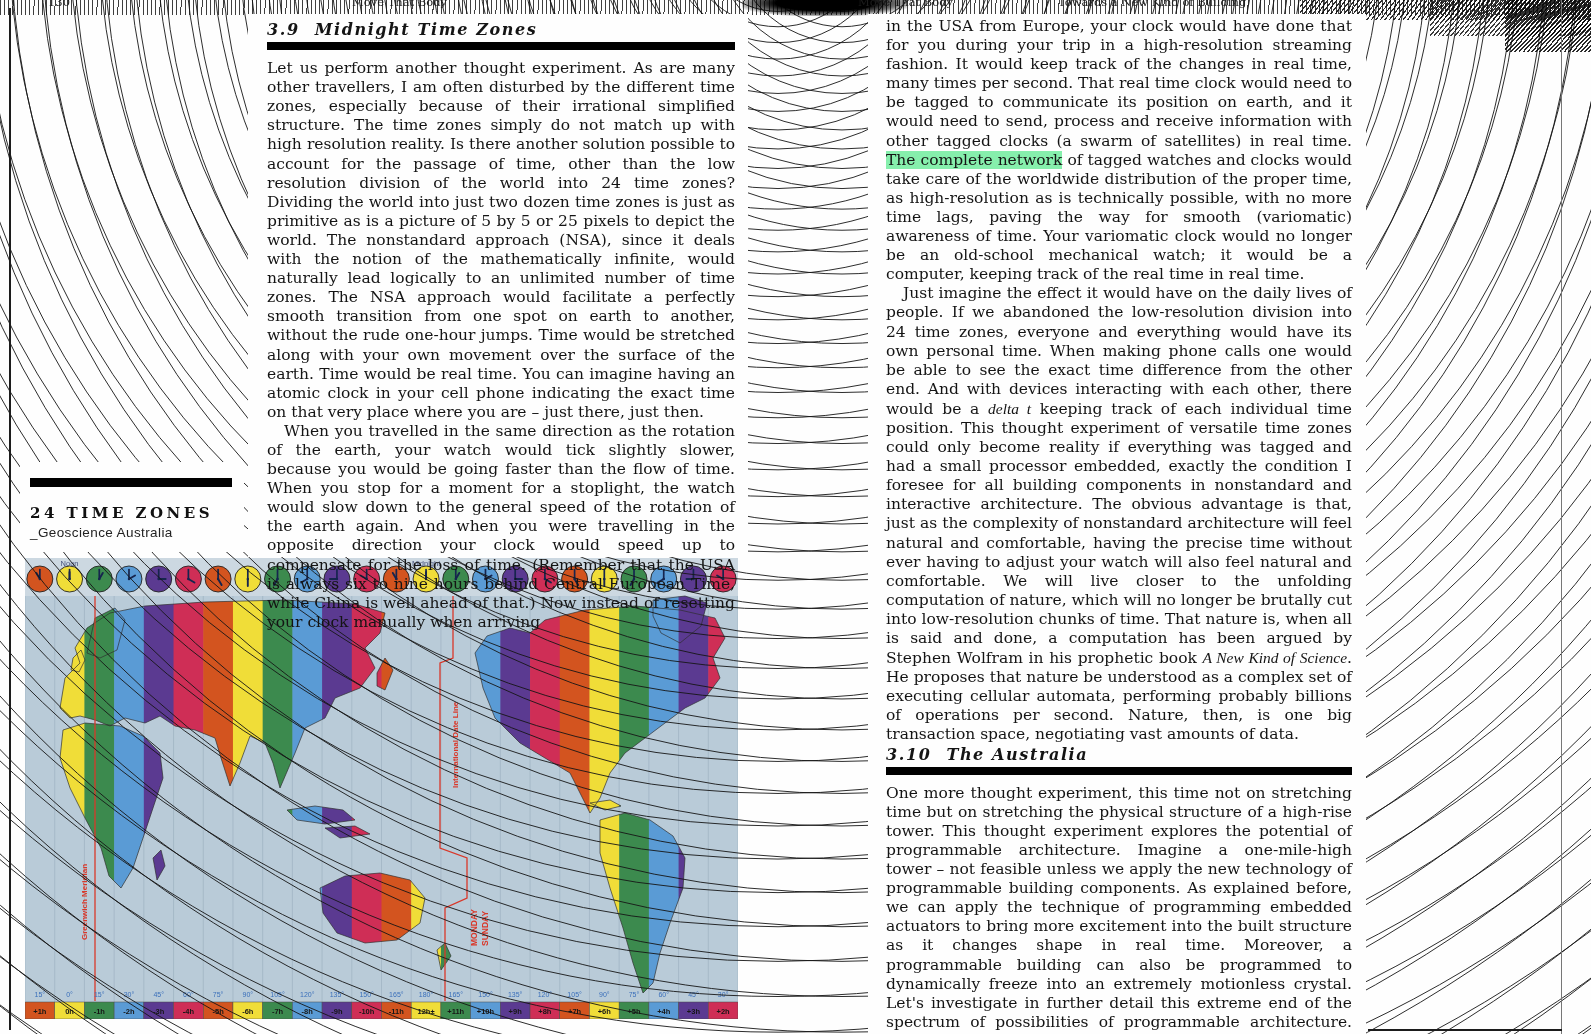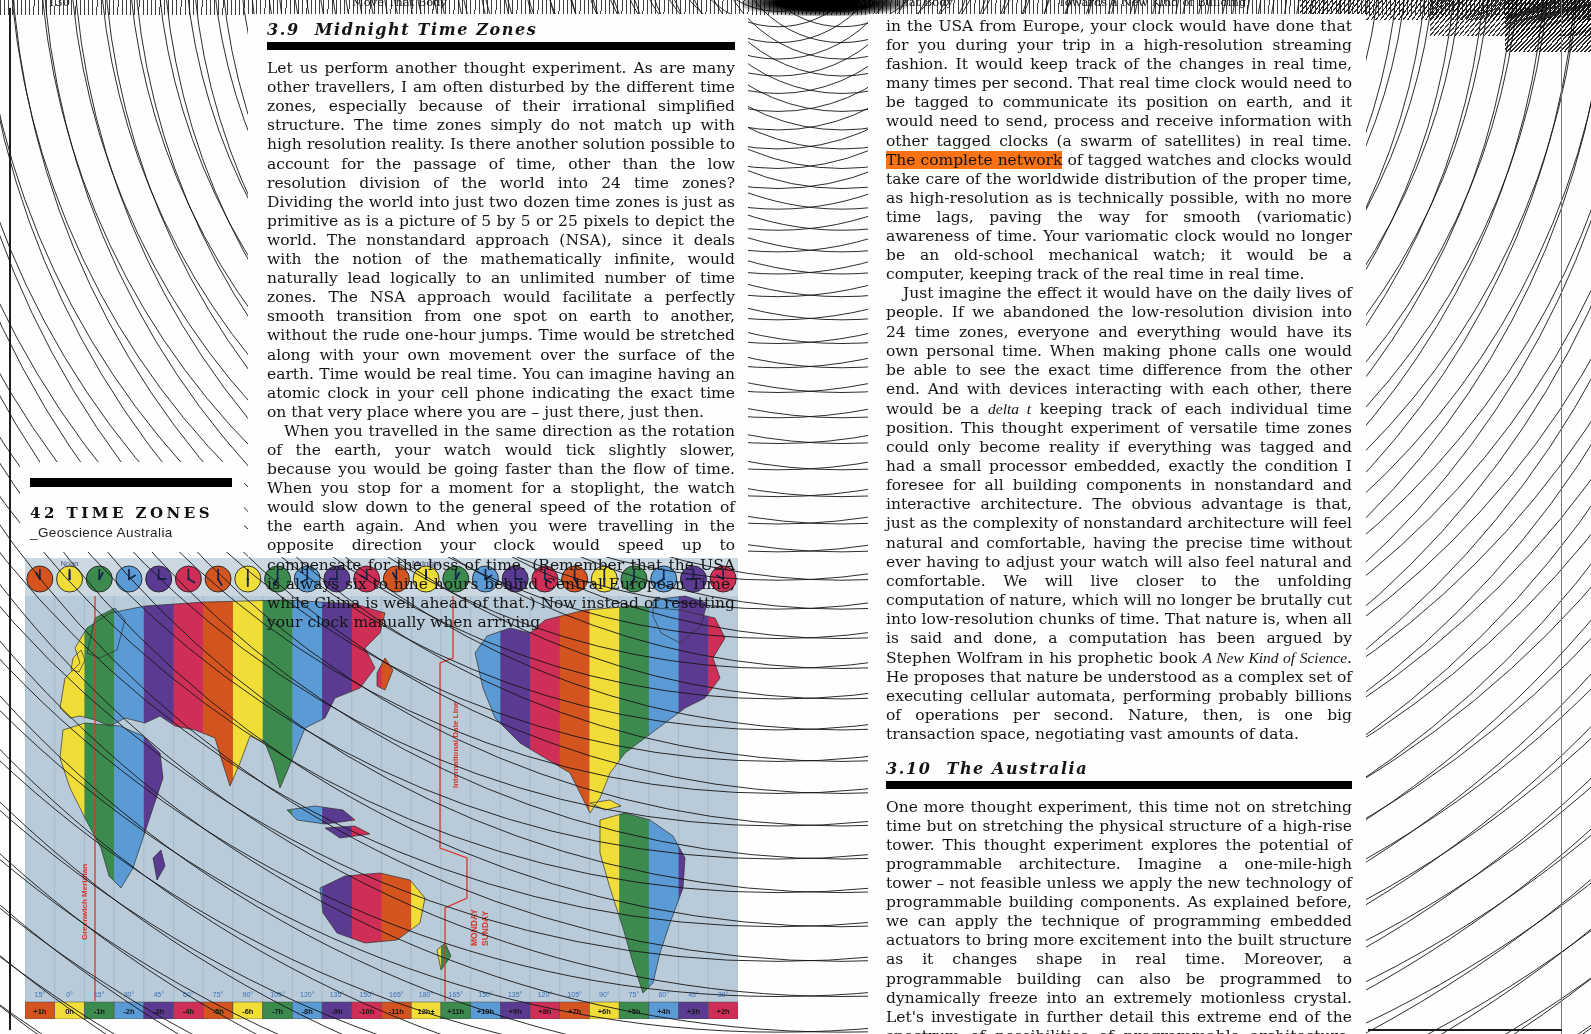--- a/index.html
+++ b/index.html
@@ -30,21 +30,21 @@
   
   .col{position:absolute;z-index:5;font-size:15.5px;line-height:19.1px;text-align:justify;}
   #col-left{left:267px;top:20px;width:468px;}
   #col-right{left:886px;top:17px;width:466px;}
   .sec-head{display:flex;align-items:baseline;font-weight:bold;font-style:italic;
             font-size:16px;letter-spacing:1.6px;margin:0 0 3px 0;white-space:nowrap;}
   .sec-num{margin-right:15px;}
   .rule{height:8px;background:#000;margin-bottom:9px;}
   .col p{margin:0;}
   .indent{text-indent:17px;}
-  .hl{background:#f97316;}
+  .hl{background:#86efac;}
   .it{font-style:italic;font-family:Liberation Serif, serif;}
   
   #caption{position:absolute;left:30px;top:478px;z-index:5;}
   #caption .bar{width:202px;height:9px;background:#000;}
   #caption .title{font-weight:bold;font-size:15px;letter-spacing:3.5px;margin-top:17px;color:#111;}
   #caption .src{font-family:"Liberation Sans",sans-serif;font-size:13.5px;letter-spacing:.4px;
                 color:#222;margin-top:3px;}
 </style>
 </head>
 <body>
@@ -500,28 +500,28 @@
       <span class="sec-num">3.9</span>
       <span>Midnight Time Zones</span>
     </div>
     <div class="rule"></div>
     <p>Let us perform another thought experiment. As are many other travellers, I am often disturbed by the different time zones, especially because of their irrational simplified structure. The time zones simply do not match up with high resolution reality. Is there another solution possible to account for the passage of time, other than the low resolution division of the world into 24 time zones? Dividing the world into just two dozen time zones is just as primitive as is a picture of 5 by 5 or 25 pixels to depict the world. The nonstandard approach (NSA), since it deals with the notion of the mathematically infinite, would naturally lead logically to an unlimited number of time zones. The NSA approach would facilitate a perfectly smooth transition from one spot on earth to another, without the rude one-hour jumps. Time would be stretched along with your own movement over the surface of the earth. Time would be real time. You can imagine having an atomic clock in your cell phone indicating the exact time on that very place where you are – just there, just then.</p>
     <p class="indent">When you travelled in the same direction as the rotation of the earth, your watch would tick slightly slower, because you would be going faster than the flow of time. When you stop for a moment for a stoplight, the watch would slow down to the general speed of the rotation of the earth again. And when you were travelling in the opposite direction your clock would speed up to compensate for the loss of time. (Remember that the USA is always six to nine hours behind Central European Time, while China is well ahead of that.) Now instead of resetting your clock manually when arriving</p>
   </div>
 
   <div id="caption">
     <div class="bar"></div>
-    <div class="title">42 TIME ZONES</div>
+    <div class="title">24 TIME ZONES</div>
     <div class="src">_Geoscience Australia</div>
   </div>
 
   <div class="col" id="col-right">
     <p><span>in the USA from Europe, your clock would have done that for you during your trip in a high-resolution streaming fashion. It would keep track of the changes in real time, many times per second. That real time clock would need to be tagged to communicate its position on earth, and it would need to send, process and receive information with other tagged clocks (a swarm of satellites) in real time. </span><span class="hl">The complete network</span><span> of tagged watches and clocks would take care of the worldwide distribution of the proper time, as high-resolution as is technically possible, with no more time lags, paving the way for smooth (variomatic) awareness of time. Your variomatic clock would no longer be an old-school mechanical watch; it would be a computer, keeping track of the real time in real time.</span></p>
     <p class="indent"><span>Just imagine the effect it would have on the daily lives of people. If we abandoned the low-resolution division into 24 time zones, everyone and everything would have its own personal time. When making phone calls one would be able to see the exact time difference from the other end. And with devices interacting with each other, there would be a </span><span class="it">delta t</span><span> keeping track of each individual time position. This thought experiment of versatile time zones could only become reality if everything was tagged and had a small processor embedded, exactly the condition I foresee for all building components in nonstandard and interactive architecture. The obvious advantage is that, just as the complexity of nonstandard architecture will feel natural and comfortable, having the precise time without ever having to adjust your watch will also feel natural and comfortable. We will live closer to the unfolding computation of nature, which will no longer be brutally cut into low-resolution chunks of time. That nature is, when all is said and done, a computation has been argued by Stephen Wolfram in his prophetic book </span><span class="it">A New Kind of Science</span><span>. He proposes that nature be understood as a complex set of executing cellular automata, performing probably billions of operations per second. Nature, then, is one big transaction space, negotiating vast amounts of data.</span></p>
-    <div class="sec-head" style="margin-top:14px;align-items:center;">
+    <div class="sec-head" style="align-items:center;">
       <span class="sec-num">3.10</span>
       <span>The Australia</span>
     </div>
     <div class="rule"></div>
     <p>One more thought experiment, this time not on stretching time but on stretching the physical structure of a high-rise tower. This thought experiment explores the potential of programmable architecture. Imagine a one-mile-high tower – not feasible unless we apply the new technology of programmable building components. As explained before, we can apply the technique of programming embedded actuators to bring more excitement into the built structure as it changes shape in real time. Moreover, a programmable building can also be programmed to dynamically freeze into an extremely motionless crystal. Let's investigate in further detail this extreme end of the spectrum of possibilities of programmable architecture. While there is no bandwidth for static architecture since it is fixed to one particular configuration, the bandwidth of the behaviour of buildings with actuators may range from almost zero to almost endless: zero being the completely frozen situation; endless being the maximum amount of movements that is mechanically and electronically feasible.</p>
   </div>
 
   <div class="edge-left"></div>
   <div class="edge-right"></div>
   <div class="edge-bottom"></div>

